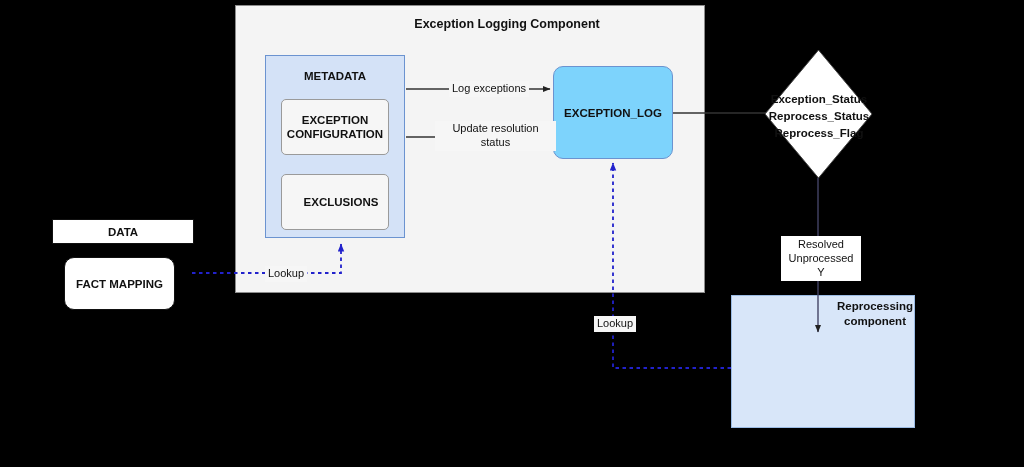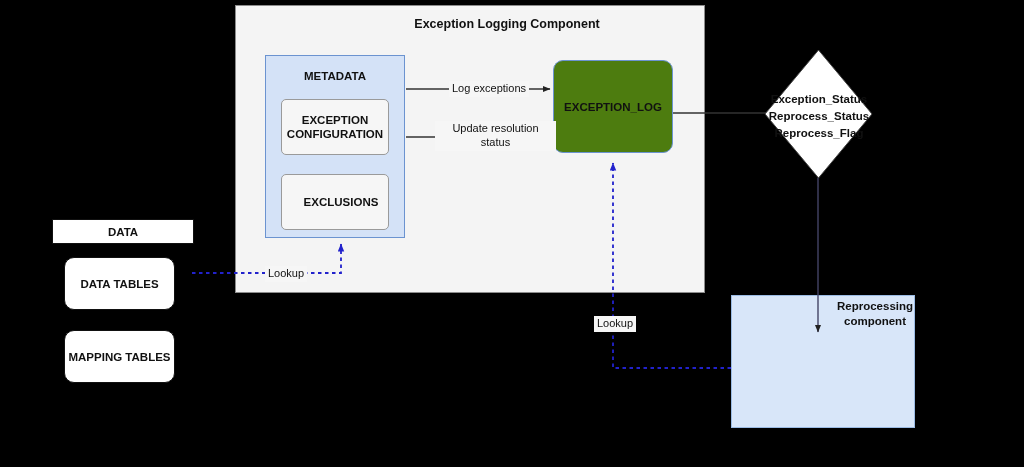--- a/index.html
+++ b/index.html
@@ -64,22 +64,22 @@
     font-size: 11.5px;
     font-weight: bold;
     color: #111111;
     line-height: 1.25;
   }
   .box-exception-config { left: 281px; top: 99px; width: 108px; height: 56px; }
   .box-exclusions       { left: 281px; top: 174px; width: 108px; height: 56px; padding-left: 12px; }
 
   
   .box-exception-log {
-    left: 553px; top: 60px; width: 120px; height: 93px;
-    background: #4d7c0f;
+    left: 553px; top: 66px; width: 120px; height: 93px;
+    background: #7dd3fc;
     border: 1px solid #6b93d0;
     border-radius: 10px;
     box-sizing: border-box;
     display: flex;
     align-items: center;
     justify-content: center;
     font-size: 11.5px;
     font-weight: bold;
     color: #111111;
   }
@@ -200,22 +200,21 @@
     <div class="panel-metadata-title">METADATA</div>
   </div>
 
   <div class="abs rbox box-exception-config">EXCEPTION CONFIGURATION</div>
 
   <div class="abs rbox box-exclusions">EXCLUSIONS</div>
 
   <div class="abs box-exception-log">EXCEPTION_LOG</div>
 
   <div class="abs box-data-header">DATA</div>
-  <div class="abs box-white-round box-fact-tables">DATA TABLES</div>
-  <div class="abs box-white-round box-mapping-tables">MAPPING TABLES</div>
+  <div class="abs box-white-round box-fact-tables">FACT MAPPING</div>
 
   <div class="abs panel-reprocessing"></div>
   <div class="abs panel-reprocessing-title">Reprocessing component</div>
 
   <svg class="overlay" viewBox="0 0 1024 467">
     <defs>
       <marker id="arrow-dark" markerWidth="9" markerHeight="9" refX="7.5" refY="3.2" orient="auto" markerUnits="userSpaceOnUse">
         <path d="M0,0 L8,3.2 L0,6.4 z" fill="#222222"></path>
       </marker>
       <marker id="arrow-blue" markerWidth="9" markerHeight="9" refX="7.5" refY="3.2" orient="auto" markerUnits="userSpaceOnUse">
@@ -245,14 +244,15 @@
   </div>
 
   <div class="abs edge-label boxed label-log-exceptions">Log exceptions</div>
 
   <div class="abs edge-label boxed label-update-resolution" style="white-space:normal;width:115px">Update resolution status</div>
 
   <div class="abs edge-label boxed label-lookup-left">Lookup</div>
 
   <div class="abs edge-label boxed label-lookup-bottom">Lookup</div>
 
+  <div class="abs edge-label plain-white label-resolved" style="white-space:normal">Resolved Unprocessed Y</div>
 
 </div>
 
 </body></html>

